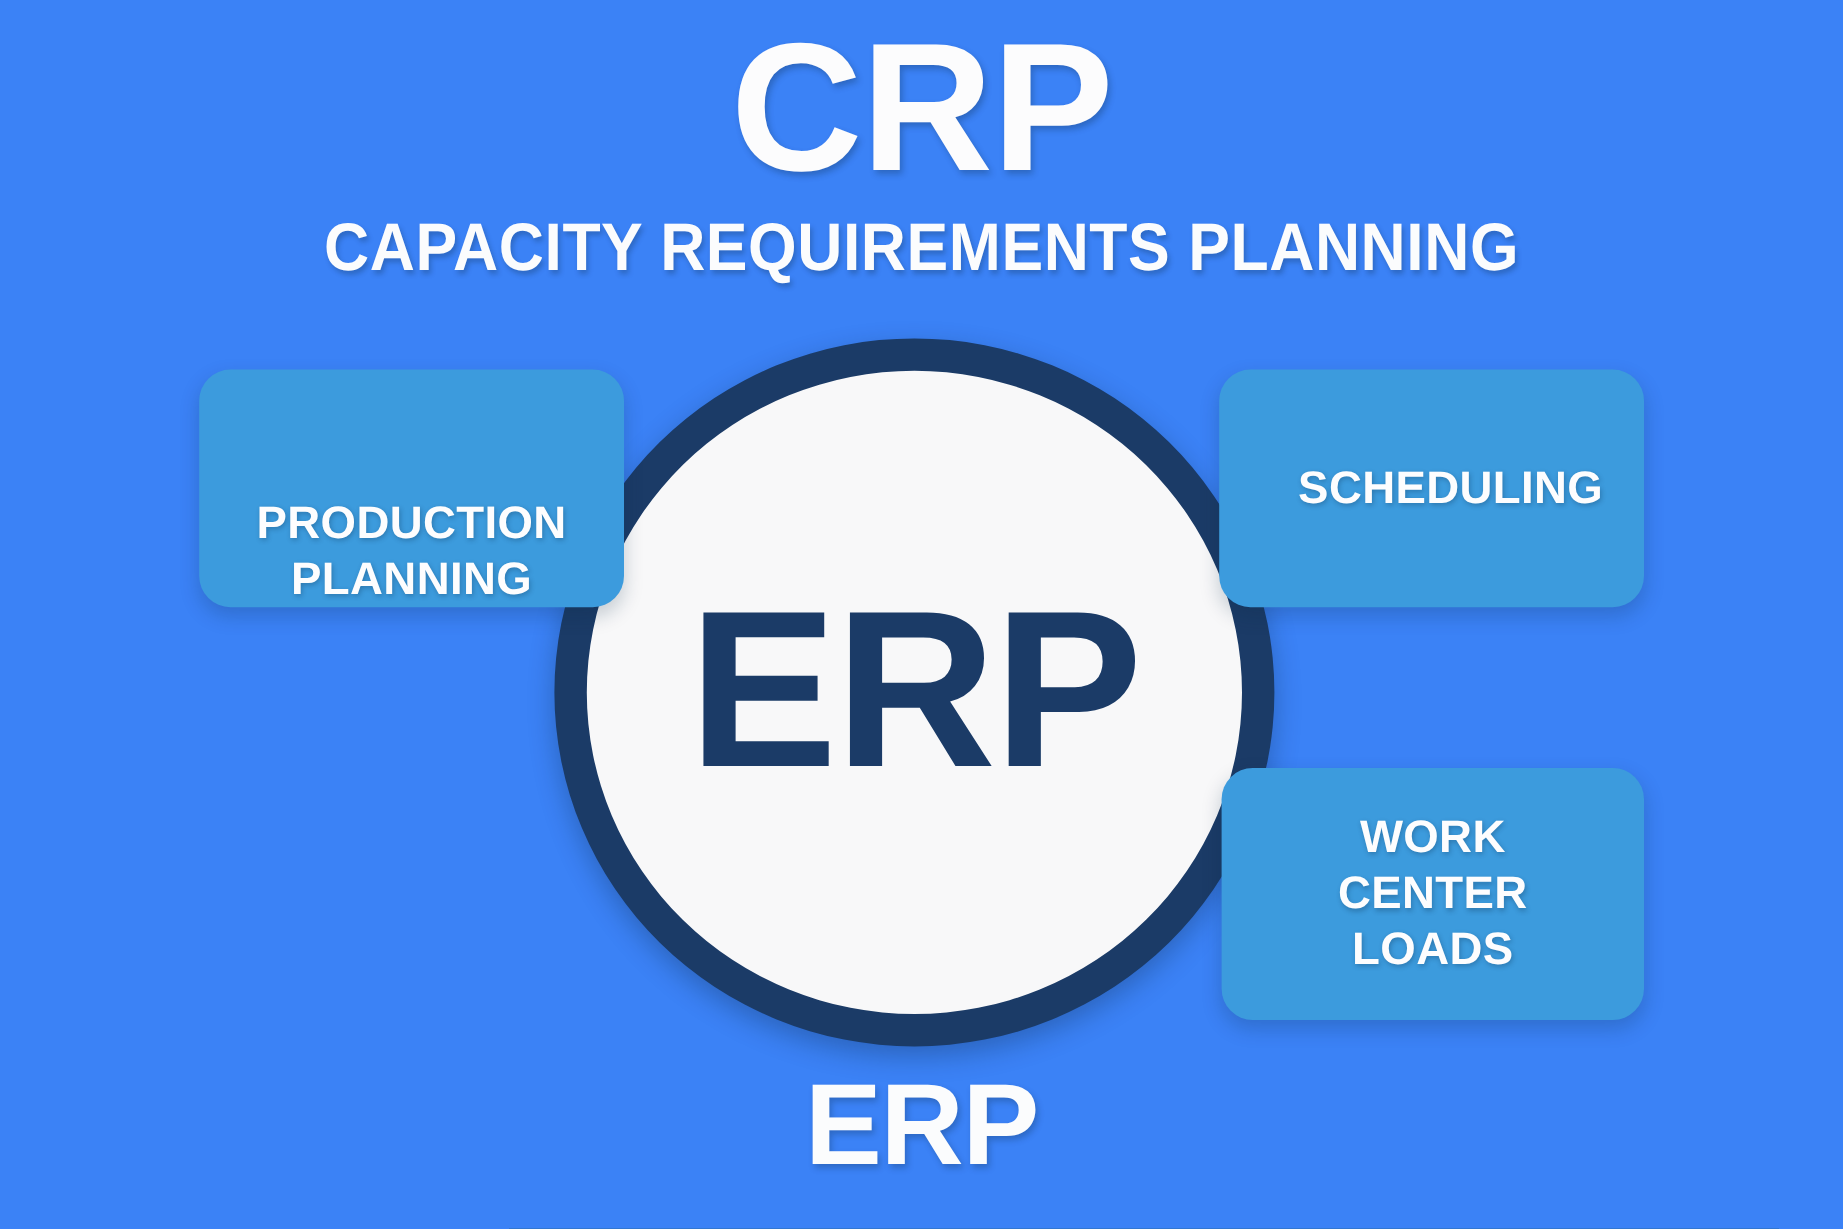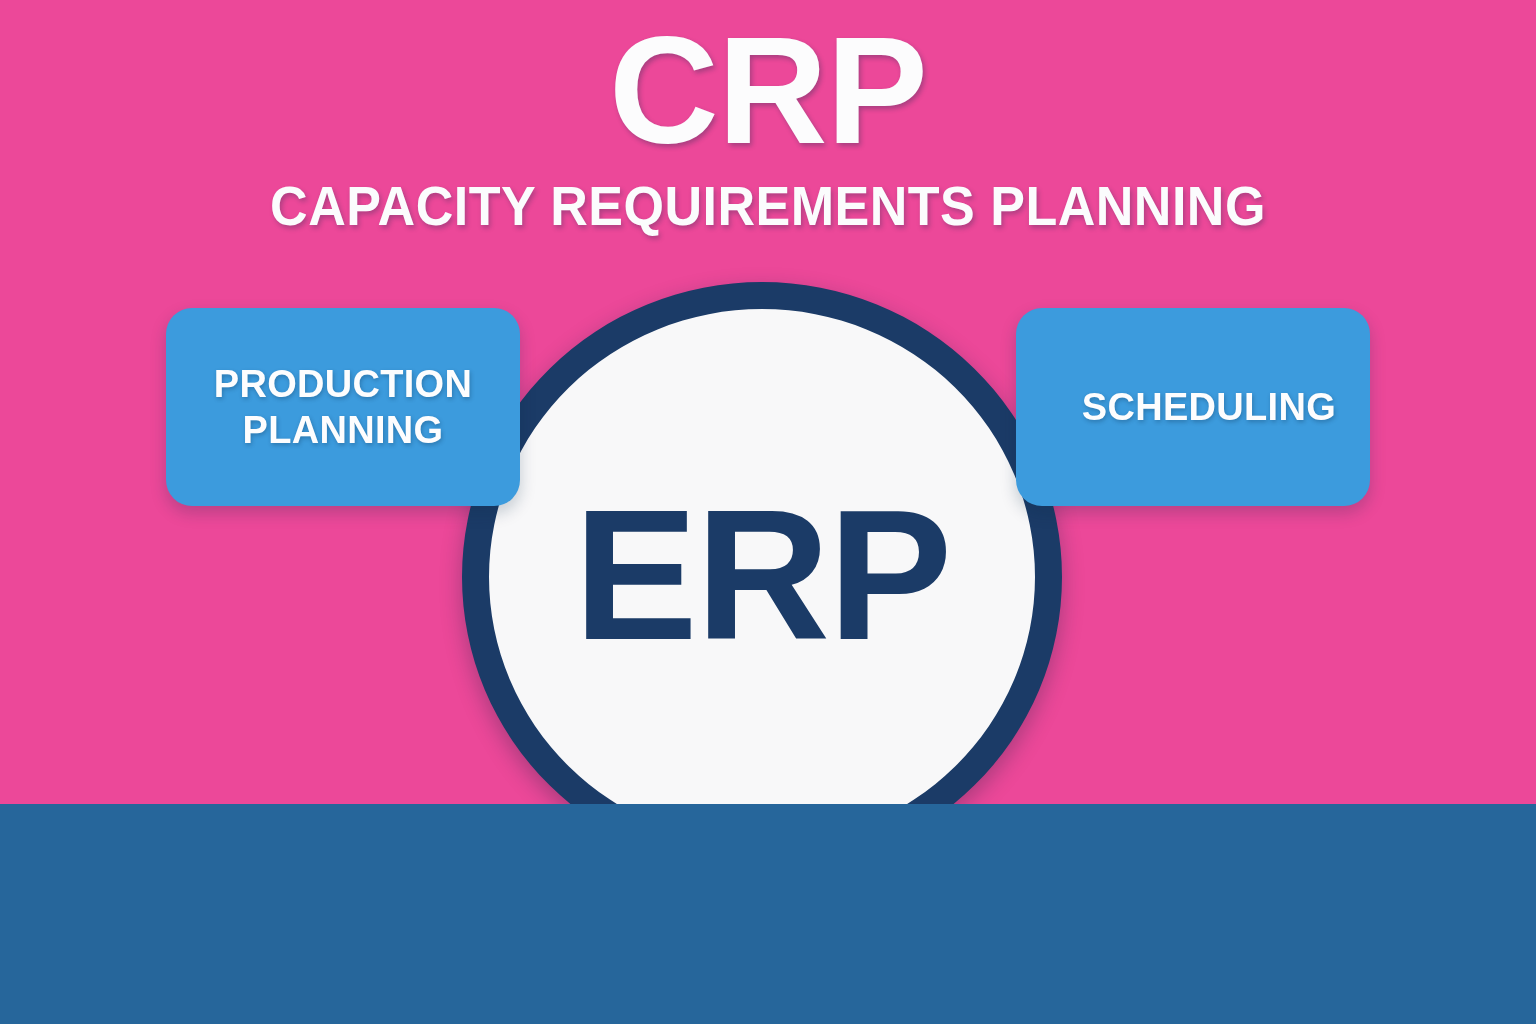--- a/index.html
+++ b/index.html
@@ -3,22 +3,22 @@
 <meta charset="utf-8">
 <style>
   html, body {
     margin: 0;
     padding: 0;
     background: #26669b;
   }
   #canvas {
     position: relative;
     width: 1536px;
-    height: 804px;
-    background: #ec4899;
+    height: 1024px;
+    background: #3b82f6;
     overflow: hidden;
     font-family: "Liberation Sans", sans-serif;
     -webkit-font-smoothing: antialiased;
   }
 
   
   #header {
     position: absolute;
     left: 0;
     top: 0;
@@ -94,20 +94,21 @@
     color: #fdfdfe;
     letter-spacing: 0.3px;
     text-shadow: 1px 2px 4px rgba(10, 40, 70, 0.30);
     width: 100%;
   }
 
   
   #node-production-planning {
     left: 166px; top: 308px; width: 354px; height: 198px;
     z-index: 1;
+    align-items: flex-end;
   }
   #node-production-planning .node-label { text-align: center; }
 
   #node-capacity-analysis {
     left: 166px; top: 640px; width: 352px; height: 210px;
     z-index: 1;
   }
   #node-capacity-analysis .node-label { text-align: center; }
 
   #node-scheduling {
@@ -151,20 +152,23 @@
 
   <div id="node-production-planning" class="node">
     <div class="node-label">PRODUCTION PLANNING</div>
   </div>
 
   <div id="node-scheduling" class="node">
     <div class="node-label">SCHEDULING</div>
   </div>
 
 
+  <div id="node-work-center-loads" class="node">
+    <div class="node-label">WORK CENTER LOADS</div>
+  </div>
 
   <div id="circle-group">
     <div id="circle-ring"></div>
     <div id="circle-label">ERP</div>
   </div>
 
   <div id="footer">
     <div id="footer-label">ERP</div>
   </div>
 

